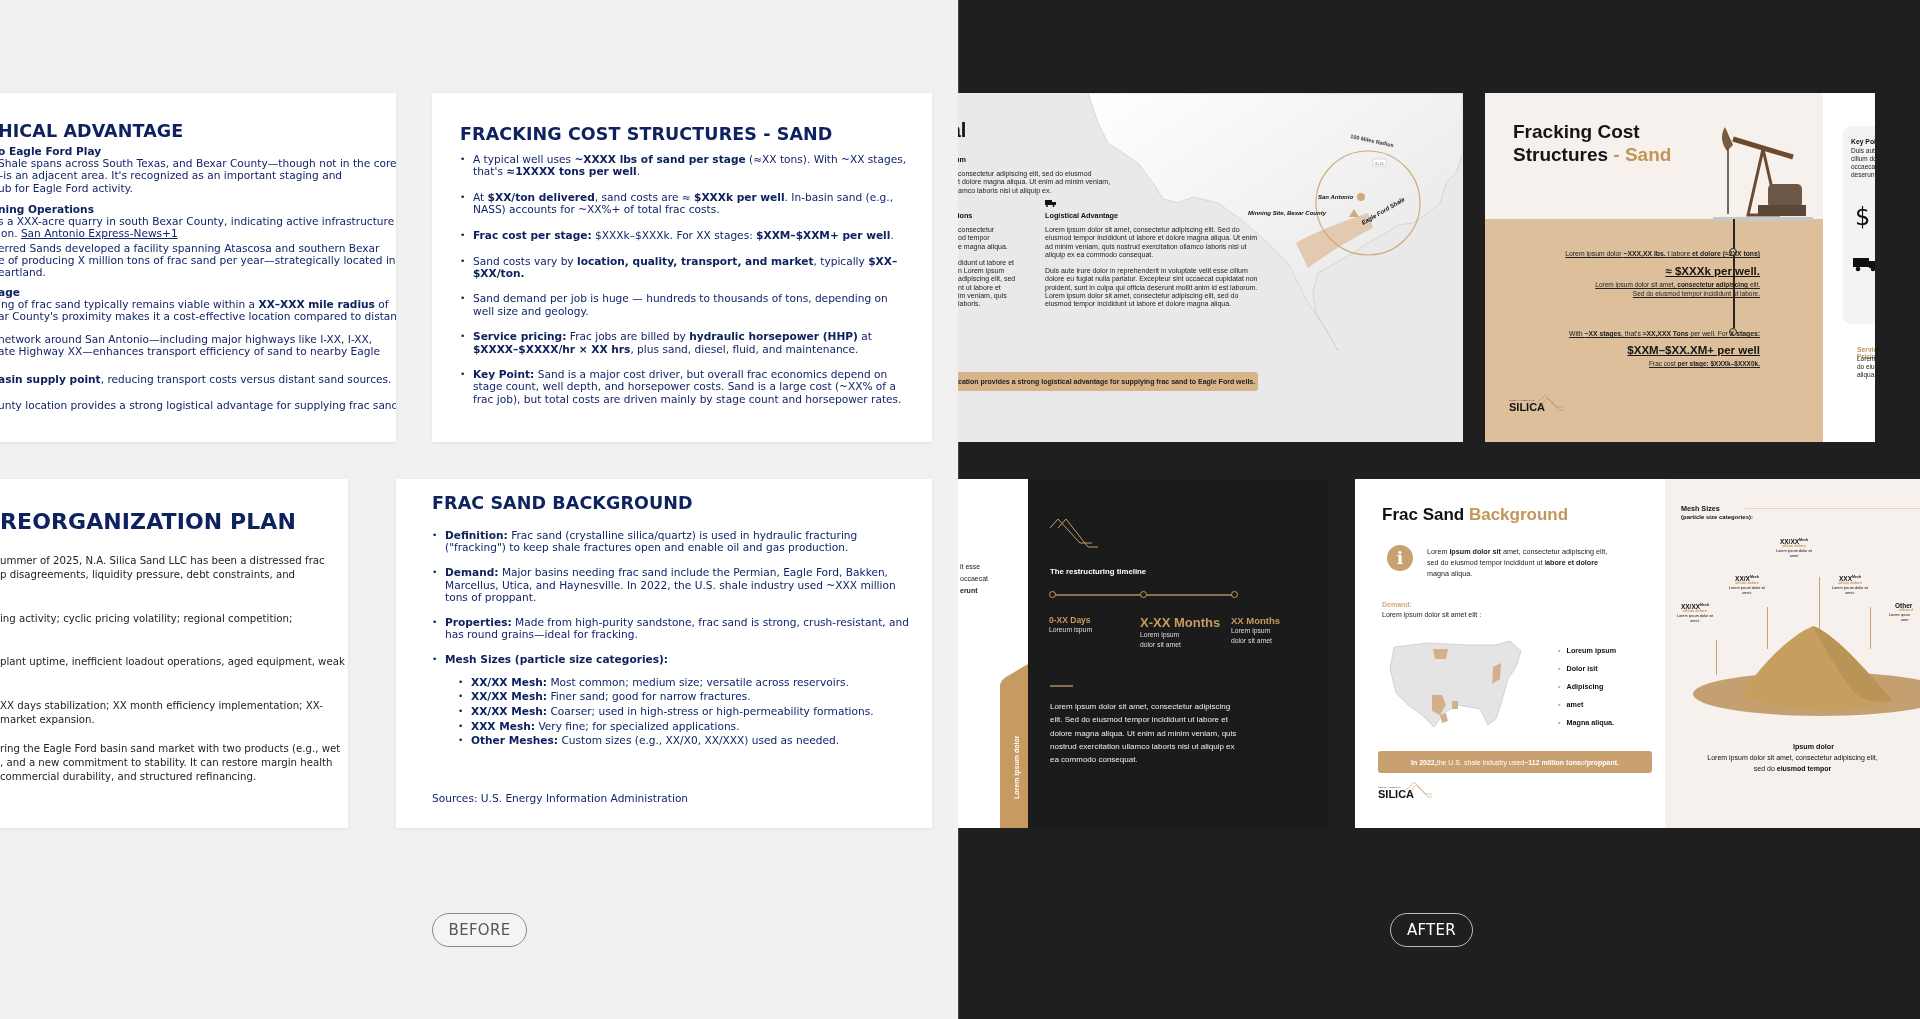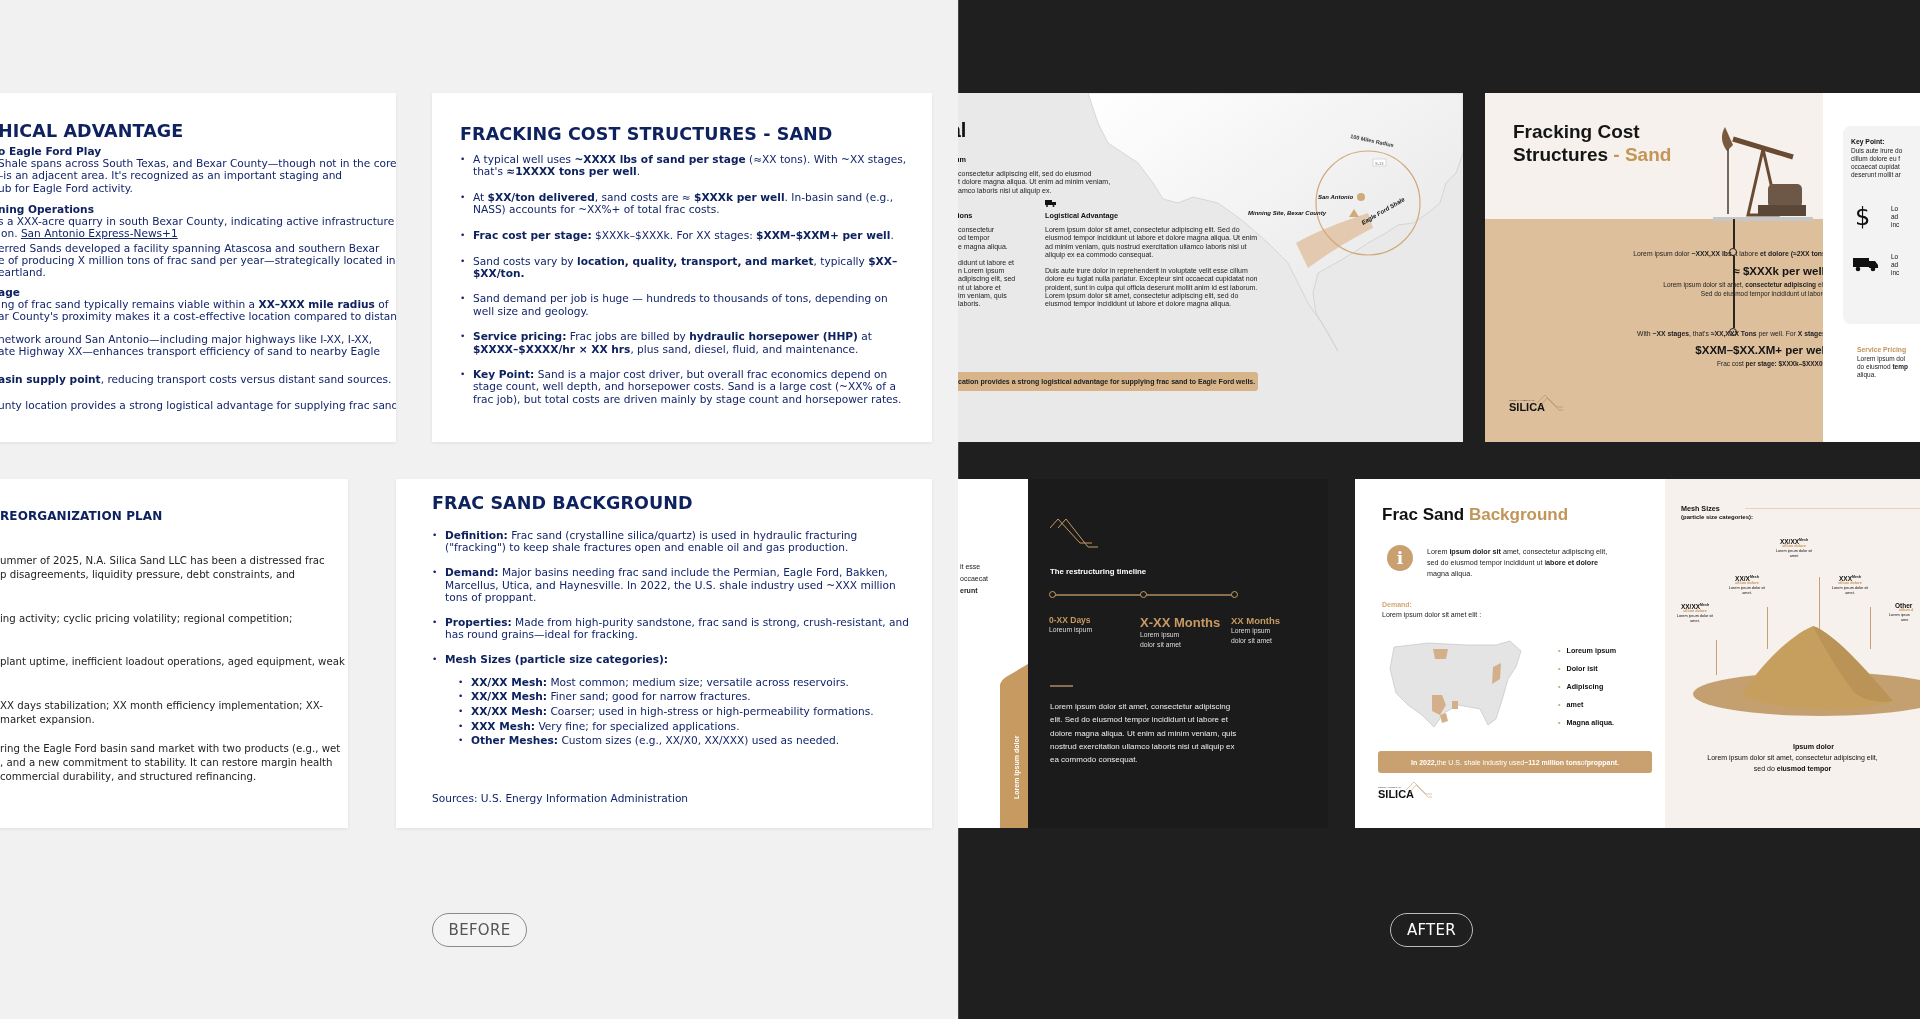--- a/index.html
+++ b/index.html
@@ -25,21 +25,21 @@
 
     
     #s-cost { left: 432px; top: 93px; width: 500px; height: 349px; }
     #s-cost h2 { position: absolute; left: 28px; top: 31px; font-size: 17.5px; }
     #s-cost ul { position: absolute; left: 28px; top: 60px; width: 450px; list-style: none; }
     #s-cost li { position: relative; padding-left: 13px; margin-bottom: 13.5px; }
     #s-cost li::before { content: "•"; position: absolute; left: 0; top: 0; font-size: 9px; }
 
     
     #s-reorg { left: -80px; top: 479px; width: 428px; height: 349px; font-family: "DejaVu Sans", sans-serif; }
-    #s-reorg h2 { position: absolute; left: 80px; top: 30px; font-size: 12px; white-space: nowrap; }
+    #s-reorg h2 { position: absolute; left: 80px; top: 30px; font-size: 22px; white-space: nowrap; }
     #s-reorg .ln { position: absolute; left: 80px; font-size: 10.2px; line-height: 14.5px; color: #222; white-space: nowrap; }
 
     
     #s-bg { left: 396px; top: 479px; width: 536px; height: 349px; }
     #s-bg h2 { position: absolute; left: 36px; top: 14px; font-size: 17.5px; }
     #s-bg ul.main { position: absolute; left: 36px; top: 50px; width: 480px; list-style: none; }
     #s-bg ul.main > li { position: relative; padding-left: 13px; margin-bottom: 13px; }
     #s-bg ul.main > li::before { content: "•"; position: absolute; left: 0; top: 0; font-size: 9px; }
     #s-bg ul.sub { list-style: none; margin-top: 10px; }
     #s-bg ul.sub li { position: relative; padding-left: 13px; margin-bottom: 2.5px; margin-left: 13px; }
@@ -52,25 +52,25 @@
 
     
     #a-geo { left: 958px; top: 93px; width: 505px; height: 349px; background: #e9e9e9; font-family: "Liberation Sans", sans-serif; color: #111; }
     #a-geo .title { position: absolute; left: -25px; top: 26px; font-size: 20px; font-weight: 700; line-height: 23px; }
     #a-geo .t-sm { position: absolute; font-size: 7px; line-height: 8.3px; color: #222; white-space: nowrap; }
     #a-geo .t-h { position: absolute; font-size: 7.3px; font-weight: 700; color: #111; white-space: nowrap; }
     #a-geo .banner { position: absolute; left: -10px; top: 279px; width: 310px; height: 19px; background: #d7b48a; border-radius: 3px; font-size: 7px; font-weight: 700; color: #222; display: flex; align-items: center; padding-left: 10px; white-space: nowrap; }
     #a-geo svg.map { position: absolute; left: 110px; top: 0; }
 
     
-    #a-cost { left: 1485px; top: 93px; width: 435px; height: 349px; background: #f6f1ec; font-family: "Liberation Sans", sans-serif; color: #111; }
+    #a-cost { left: 1485px; top: 93px; width: 390px; height: 349px; background: #f6f1ec; font-family: "Liberation Sans", sans-serif; color: #111; }
     #a-cost .sand { position: absolute; left: 0; top: 126px; width: 340px; height: 223px; background: #ddbf9c; }
     #a-cost .title { position: absolute; left: 28px; top: 28px; font-size: 19px; font-weight: 700; line-height: 22.5px; color: #151515; }
     #a-cost .title .acc { color: #c29558; }
-    #a-cost .r { position: absolute; right: 92px; text-align: center; white-space: nowrap; color: #222; }
+    #a-cost .r { position: absolute; right: 115px; text-align: center; white-space: nowrap; color: #222; text-decoration: underline; }
     #a-cost .sidecard { position: absolute; left: 338px; top: 0; width: 97px; height: 349px; background: #fff; }
     #a-cost .keybox { position: absolute; left: 358px; top: 33px; width: 90px; height: 198px; background: #f3f3f3; border-radius: 8px; }
 
     
     #a-tl-prev { left: 958px; top: 479px; width: 70px; height: 349px; background: #ffffff; }
     #a-tl { left: 1028px; top: 479px; width: 300px; height: 349px; background: #1b1b1b; font-family: "Liberation Sans", sans-serif; color: #fff; }
 
     
     #a-bg { left: 1355px; top: 479px; width: 310px; height: 349px; background: #ffffff; font-family: "Liberation Sans", sans-serif; color: #111; }
     #a-mesh { left: 1665px; top: 479px; width: 255px; height: 349px; background: #f6f1ec; font-family: "Liberation Sans", sans-serif; color: #111; }

